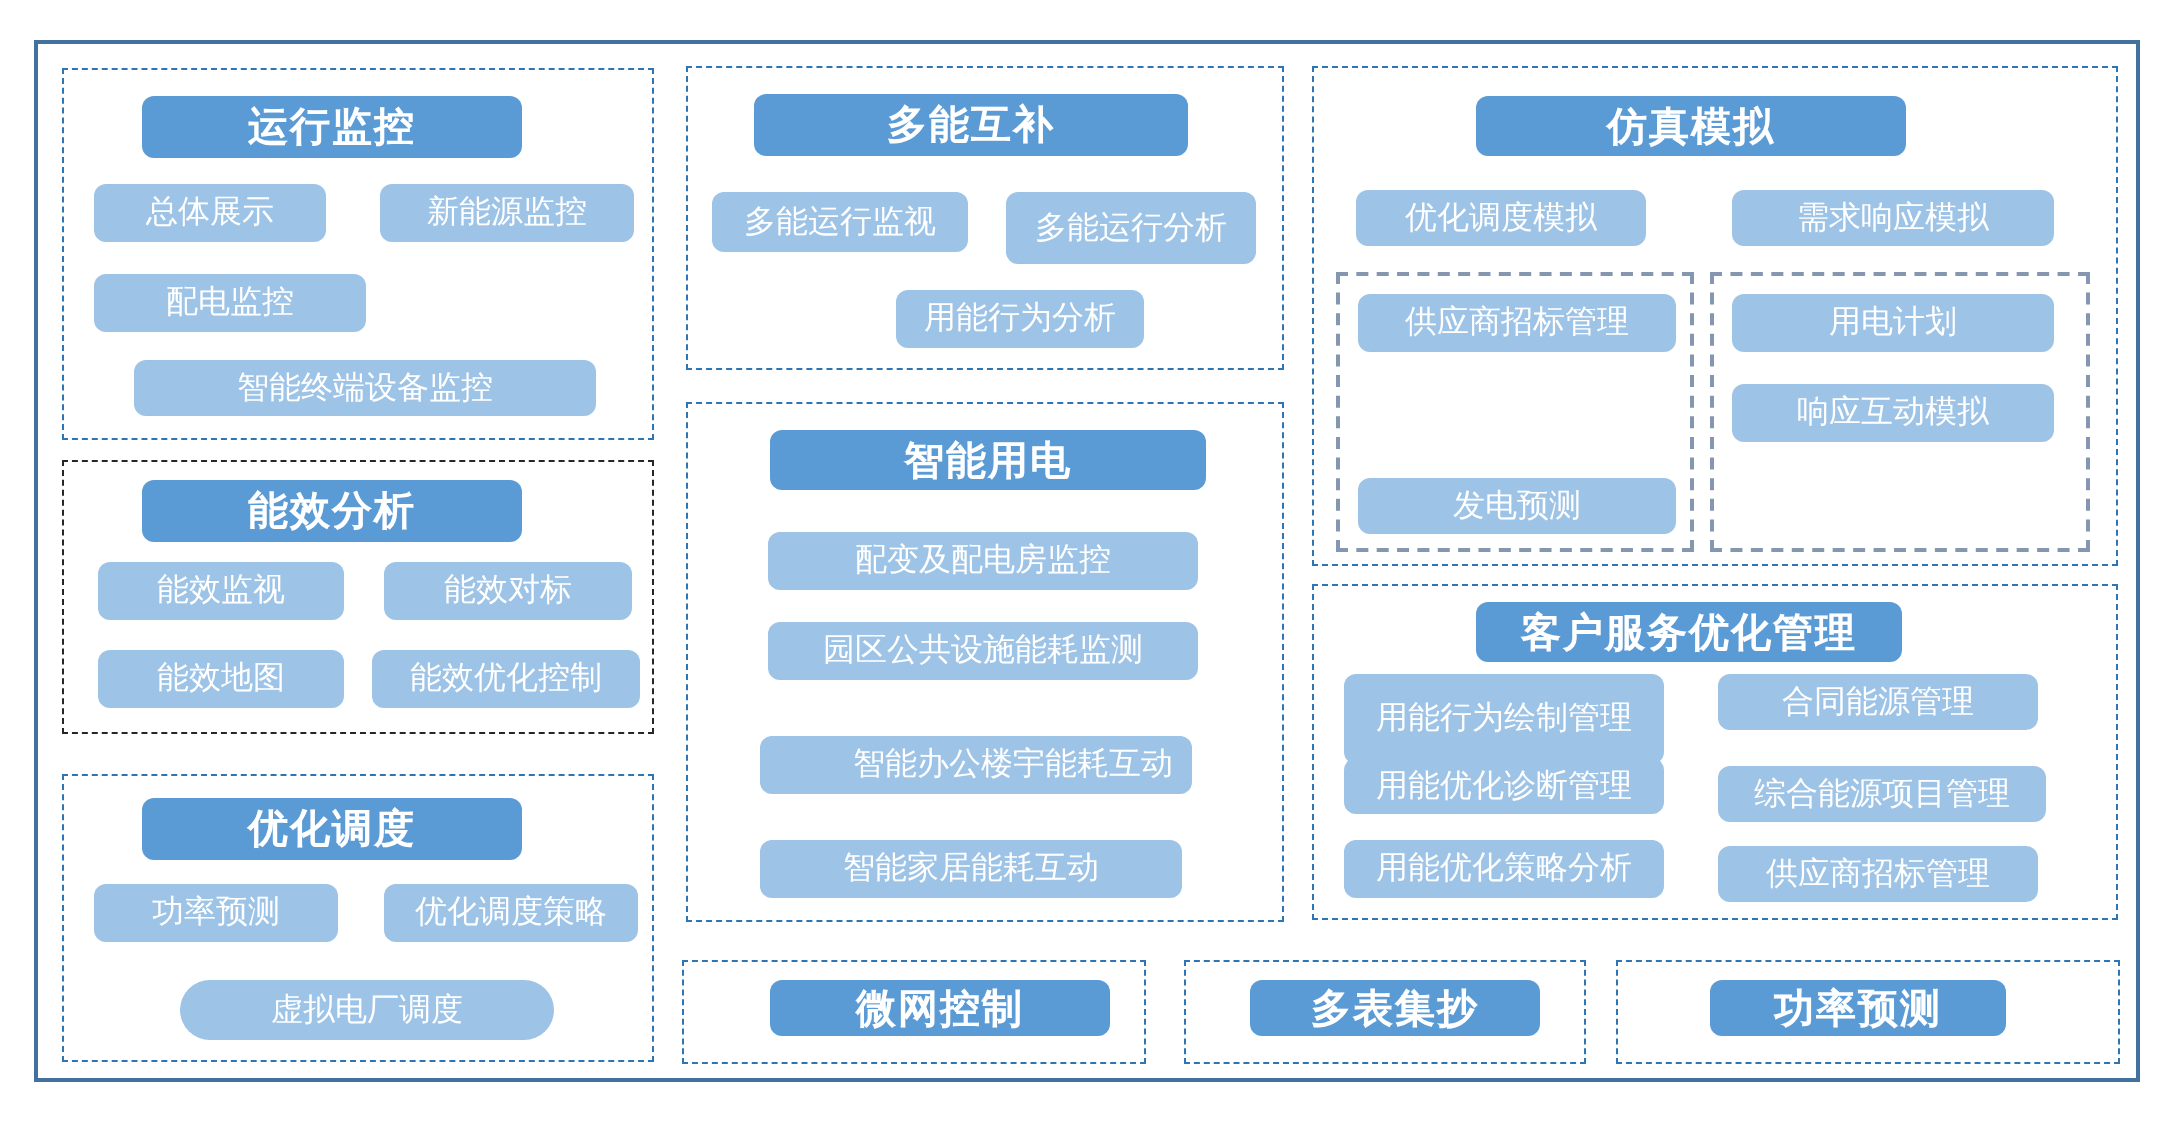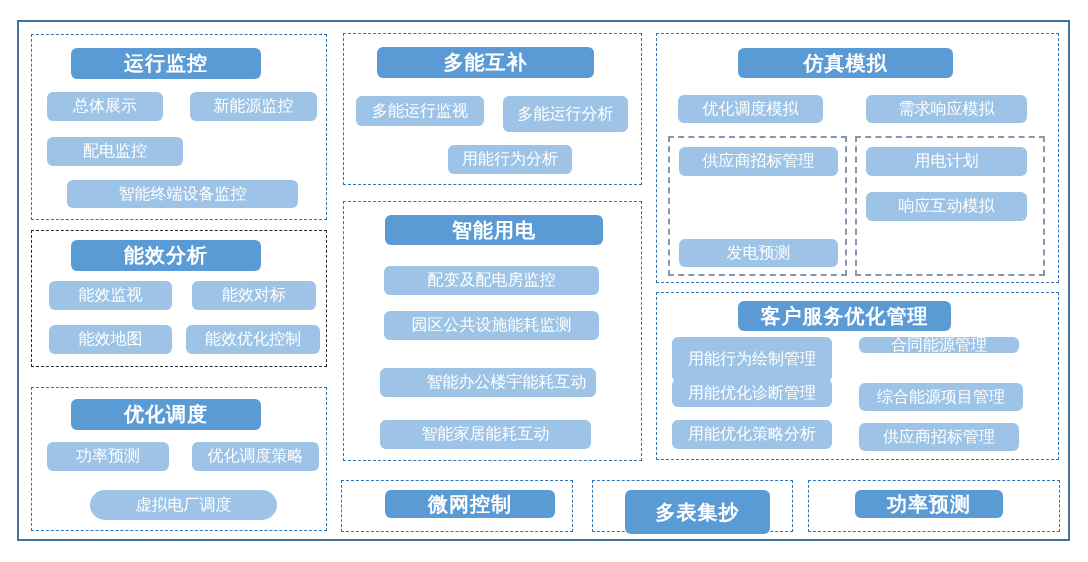--- a/index.html
+++ b/index.html
@@ -95,28 +95,28 @@
   <div class="subgroup" style="left:668px; top:136px; width:179px; height:140px;"></div>
   <div class="subgroup" style="left:855px; top:136px; width:190px; height:140px;"></div>
   <div class="itm" style="left:679px; top:147px; width:159px;">供应商招标管理</div>
   <div class="itm" style="left:679px; top:239px; width:159px; height:28px;">发电预测</div>
   <div class="itm" style="left:866px; top:147px; width:161px;">用电计划</div>
   <div class="itm" style="left:866px; top:192px; width:161px;">响应互动模拟</div>
 
   <div class="group" style="left:656px; top:292px; width:403px; height:168px;"></div>
   <div class="hdr" style="left:738px; top:301px; width:213px; height:30px;">客户服务优化管理</div>
   <div class="itm" style="left:672px; top:337px; width:160px; height:45px;">用能行为绘制管理</div>
-  <div class="itm" style="left:859px; top:337px; width:160px; height:16px;">合同能源管理</div>
+  <div class="itm" style="left:859px; top:337px; width:160px; height:28px;">合同能源管理</div>
   <div class="itm" style="left:672px; top:379px; width:160px; height:28px;">用能优化诊断管理</div>
   <div class="itm" style="left:859px; top:383px; width:164px; height:28px;">综合能源项目管理</div>
   <div class="itm" style="left:672px; top:420px; width:160px;">用能优化策略分析</div>
   <div class="itm" style="left:859px; top:423px; width:160px; height:28px;">供应商招标管理</div>
 
   <div class="group" style="left:341px; top:480px; width:232px; height:52px;"></div>
   <div class="hdr" style="left:385px; top:490px; width:170px; height:28px;">微网控制</div>
 
   <div class="group" style="left:592px; top:480px; width:201px; height:52px;"></div>
-  <div class="hdr" style="left:625px; top:490px; width:145px; height:44px;">多表集抄</div>
+  <div class="hdr" style="left:625px; top:490px; width:145px; height:28px;">多表集抄</div>
 
   <div class="group" style="left:808px; top:480px; width:252px; height:52px;"></div>
   <div class="hdr" style="left:855px; top:490px; width:148px; height:28px;">功率预测</div>
 
 </div>
 
 </body></html>

